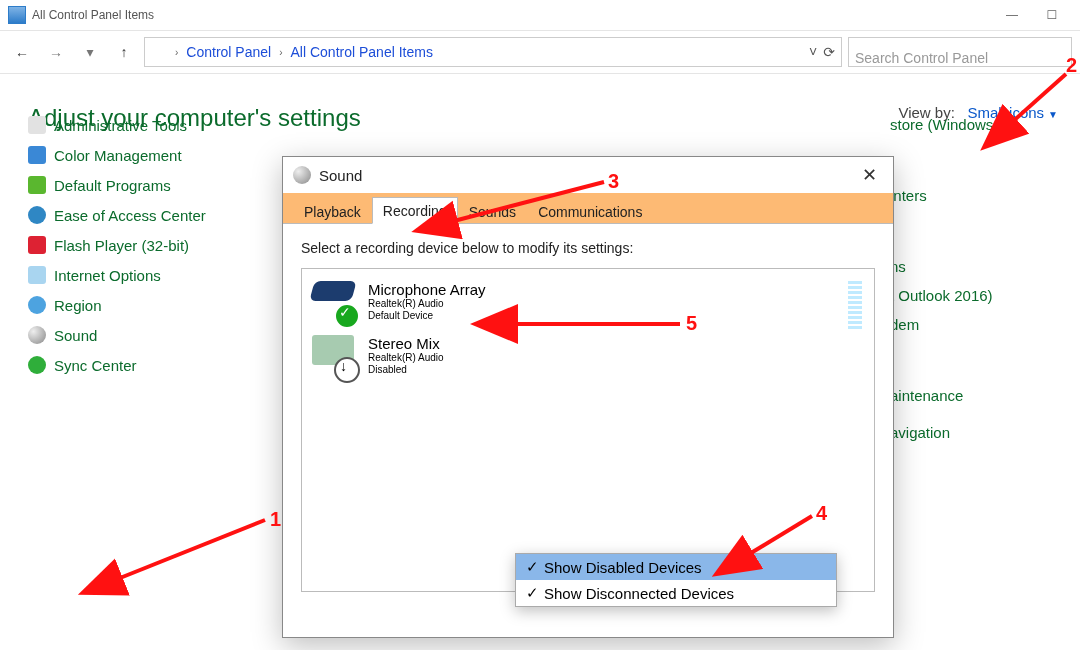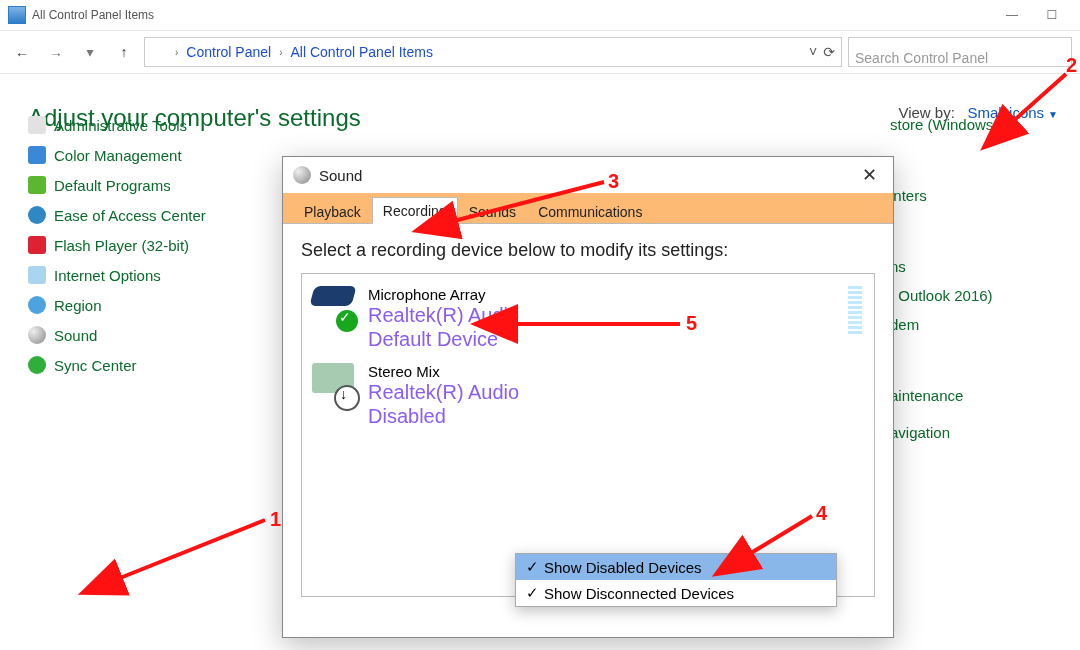--- a/index.html
+++ b/index.html
@@ -28,26 +28,26 @@
 .colR{left:890px;top:110px;width:170px}
 
 .dialog{position:absolute;left:282px;top:156px;width:610px;height:480px;background:#fff;border:1px solid #888;box-shadow:0 8px 28px rgba(0,0,0,.25)}
 .dlg-title{height:36px;display:flex;align-items:center;padding:0 10px;font-size:15px;color:#222}
 .dlg-title .close{margin-left:auto;font-size:18px;color:#333;padding:0 6px}
 .dlg-title .sp-icon{width:18px;height:18px;border-radius:50%;background:radial-gradient(circle at 30% 30%,#eee,#888);margin-right:8px}
 .tabs{display:flex;align-items:flex-end;padding:0 10px;border-bottom:1px solid #bbb;background:#fdba74;height:30px}
 .tab{padding:5px 10px 4px 10px;font-size:14px;color:#222;border:1px solid transparent;border-bottom:none;position:relative;top:1px;cursor:default}
 .tab.active{background:#fff;border-color:#bbb;border-bottom:1px solid #fff}
 .dlg-body{padding:16px 18px}
-.instr{font-size:18px;color:#222;margin-bottom:12px}
+.instr{font-size:14px;color:#222;margin-bottom:12px}
 .dev-list{border:1px solid #bbb;height:310px;padding:6px;position:relative}
 .dev{display:flex;gap:14px;padding:6px 4px}
 .dev .dicon{width:42px;height:42px;position:relative}
 .dev .dinfo .dn{font-size:15px;color:#000}
-.dev .dinfo .ds{font-size:20px;color:#8b5cf6;line-height:1.2}
+.dev .dinfo .ds{font-size:10px;color:#000000;line-height:1.2}
 .meter{position:absolute;right:12px;top:12px;width:14px;height:48px;display:flex;flex-direction:column;justify-content:space-between}
 .meter span{display:block;height:3px;background:#bfeaff}
 
 .ctx{position:absolute;left:515px;top:553px;width:320px;background:#fff;border:1px solid #aaa;box-shadow:0 4px 14px rgba(0,0,0,.25)}
 .ctx-item{display:flex;align-items:center;height:26px;padding:0 10px;font-size:15px}
 .ctx-item.sel{background:#8ab7e9}
 .ctx-item .chk{width:18px;color:#000}
 
 svg.anno{position:absolute;left:0;top:0;pointer-events:none}
 .anno text{font:700 20px Arial;fill:#f11}

